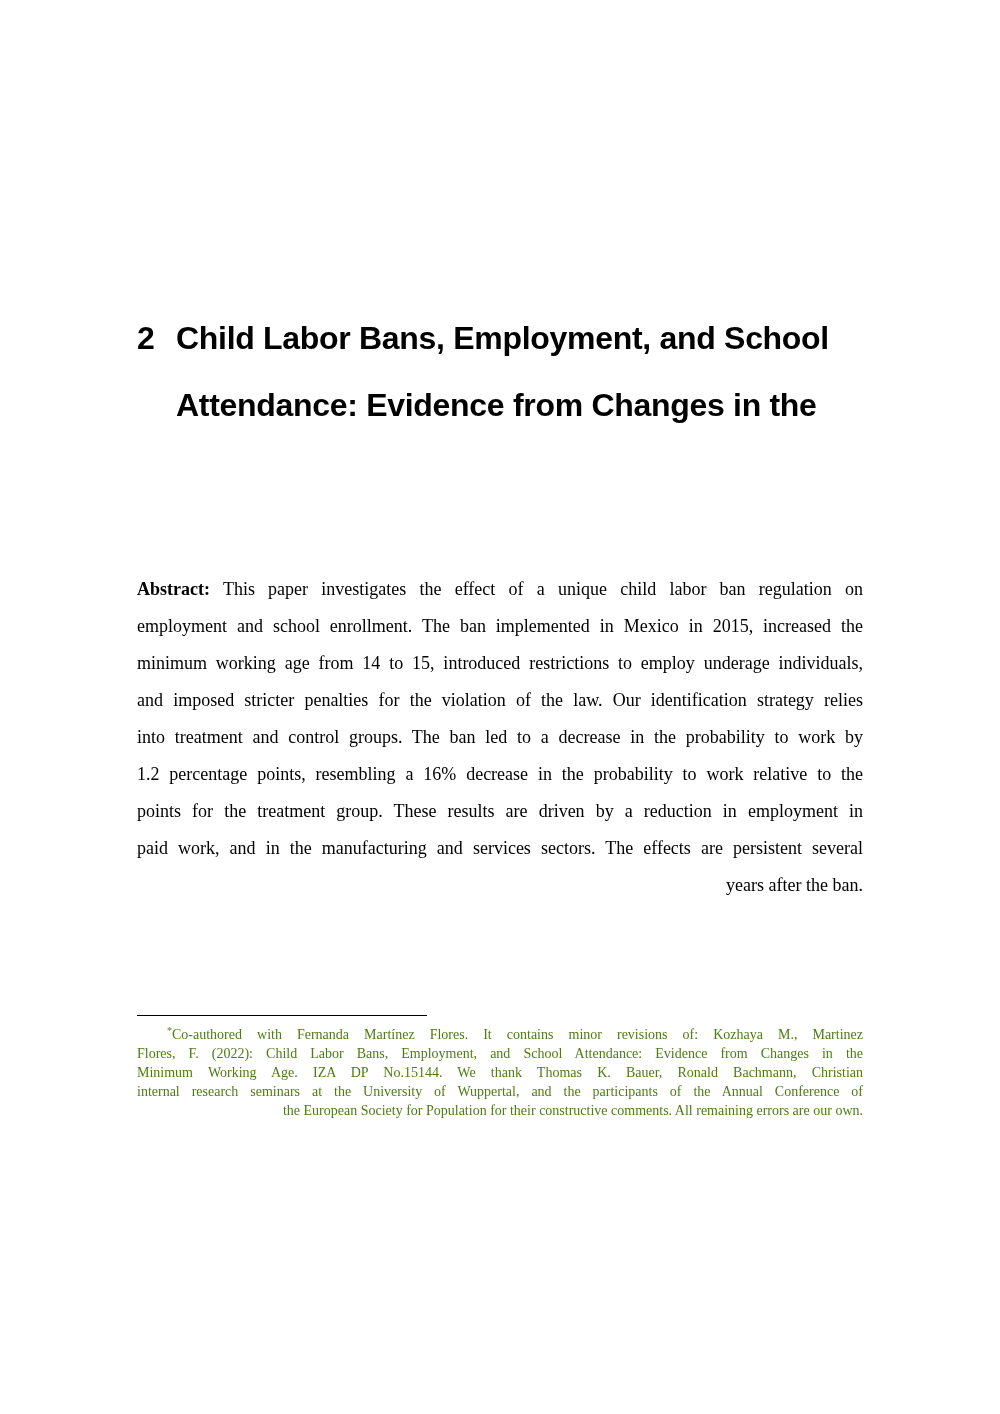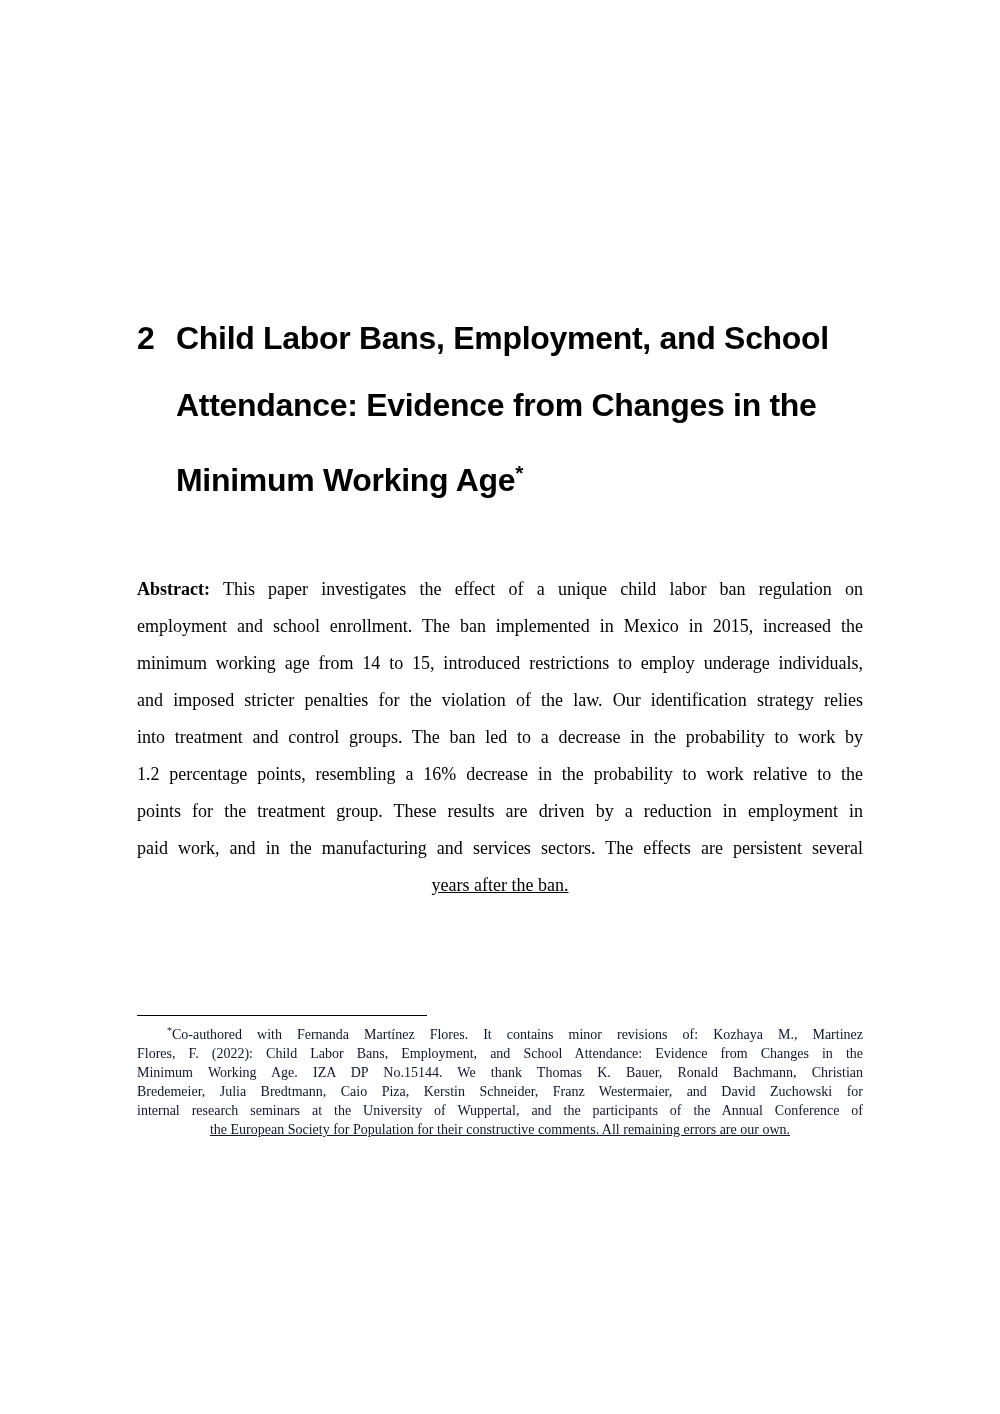--- a/index.html
+++ b/index.html
@@ -58,80 +58,77 @@
     color: #000000;
   }
   .abstract-label {
     font-weight: bold;
   }
   .jline {
     text-align: justify;
     text-align-last: justify;
   }
   .jline-last {
-    text-align: center;
-    text-decoration: underline;
+    text-align: right;
   }
 
   
   .footnote-rule {
     position: absolute;
     left: 137px;
     top: 1015px;
     width: 290px;
     height: 0;
     border-top: 1px solid #000000;
   }
   .footnote {
     position: absolute;
     left: 137px;
     top: 1021px;
     width: 726px;
     font-family: "Liberation Serif", "DejaVu Serif", serif;
     font-size: 14px;
     line-height: 19px;
-    color: #0f172a;
+    color: #4d7c0f;
   }
   .fn-indent {
     display: inline-block;
     width: 30px;
   }
   .fn-marker {
     font-size: 10px;
     vertical-align: 5px;
   }
 </style>
 </head>
 <body>
 
 <div class="page">
 
   <div class="section-heading">
     <span class="section-number">2</span>
     <div class="heading-line"><span>Child Labor Bans, Employment, and School</span></div>
     <div class="heading-line"><span>Attendance: Evidence from Changes in the</span></div>
-    <div class="heading-line"><span>Minimum Working Age</span><span class="heading-asterisk">*</span></div>
   </div>
 
   <div class="abstract">
     <div class="jline"><span class="abstract-label">Abstract:</span> <span>This paper investigates the effect of a unique child labor ban regulation on</span></div>
     <div class="jline">employment and school enrollment. The ban implemented in Mexico in 2015, increased the</div>
     <div class="jline">minimum working age from 14 to 15, introduced restrictions to employ underage individuals,</div>
     <div class="jline">and imposed stricter penalties for the violation of the law. Our identification strategy relies</div>
     <div class="jline">into treatment and control groups. The ban led to a decrease in the probability to work by</div>
     <div class="jline">1.2 percentage points, resembling a 16% decrease in the probability to work relative to the</div>
     <div class="jline">points for the treatment group. These results are driven by a reduction in employment in</div>
     <div class="jline">paid work, and in the manufacturing and services sectors. The effects are persistent several</div>
     <div class="jline-last">years after the ban.</div>
   </div>
 
   <div class="footnote-rule"></div>
 
   <div class="footnote">
     <div class="jline"><span class="fn-indent"></span><span class="fn-marker">*</span><span>Co-authored with Fernanda Martínez Flores. It contains minor revisions of: Kozhaya M., Martinez</span></div>
     <div class="jline">Flores, F. (2022): Child Labor Bans, Employment, and School Attendance: Evidence from Changes in the</div>
     <div class="jline">Minimum Working Age. IZA DP No.15144. We thank Thomas K. Bauer, Ronald Bachmann, Christian</div>
-    <div class="jline">Bredemeier, Julia Bredtmann, Caio Piza, Kerstin Schneider, Franz Westermaier, and David Zuchowski for</div>
     <div class="jline">internal research seminars at the University of Wuppertal, and the participants of the Annual Conference of</div>
     <div class="jline-last">the European Society for Population for their constructive comments. All remaining errors are our own.</div>
   </div>
 
 </div>
 
 </body></html>

